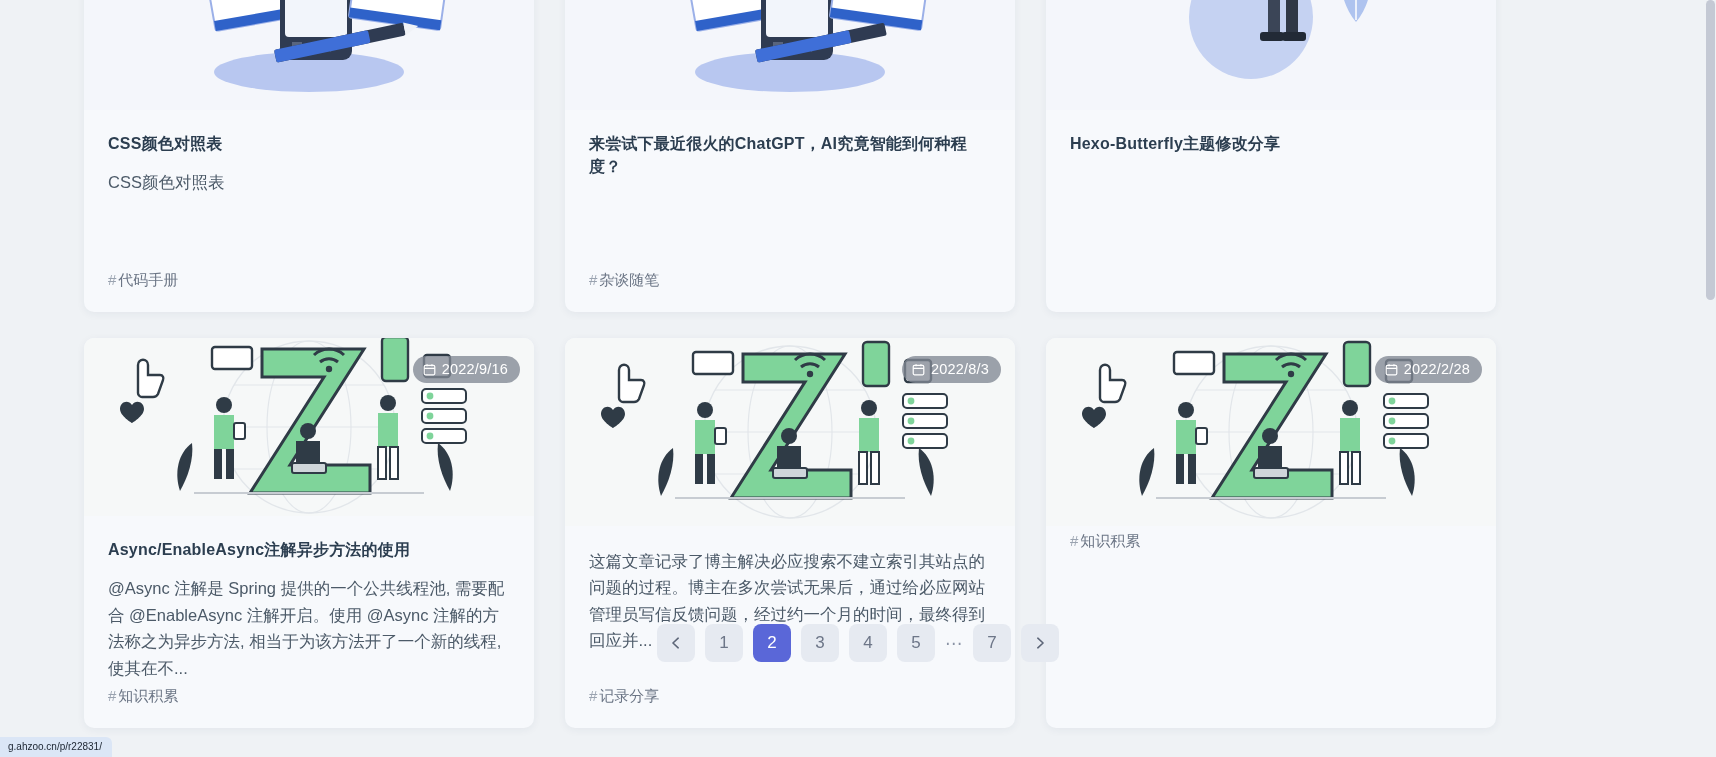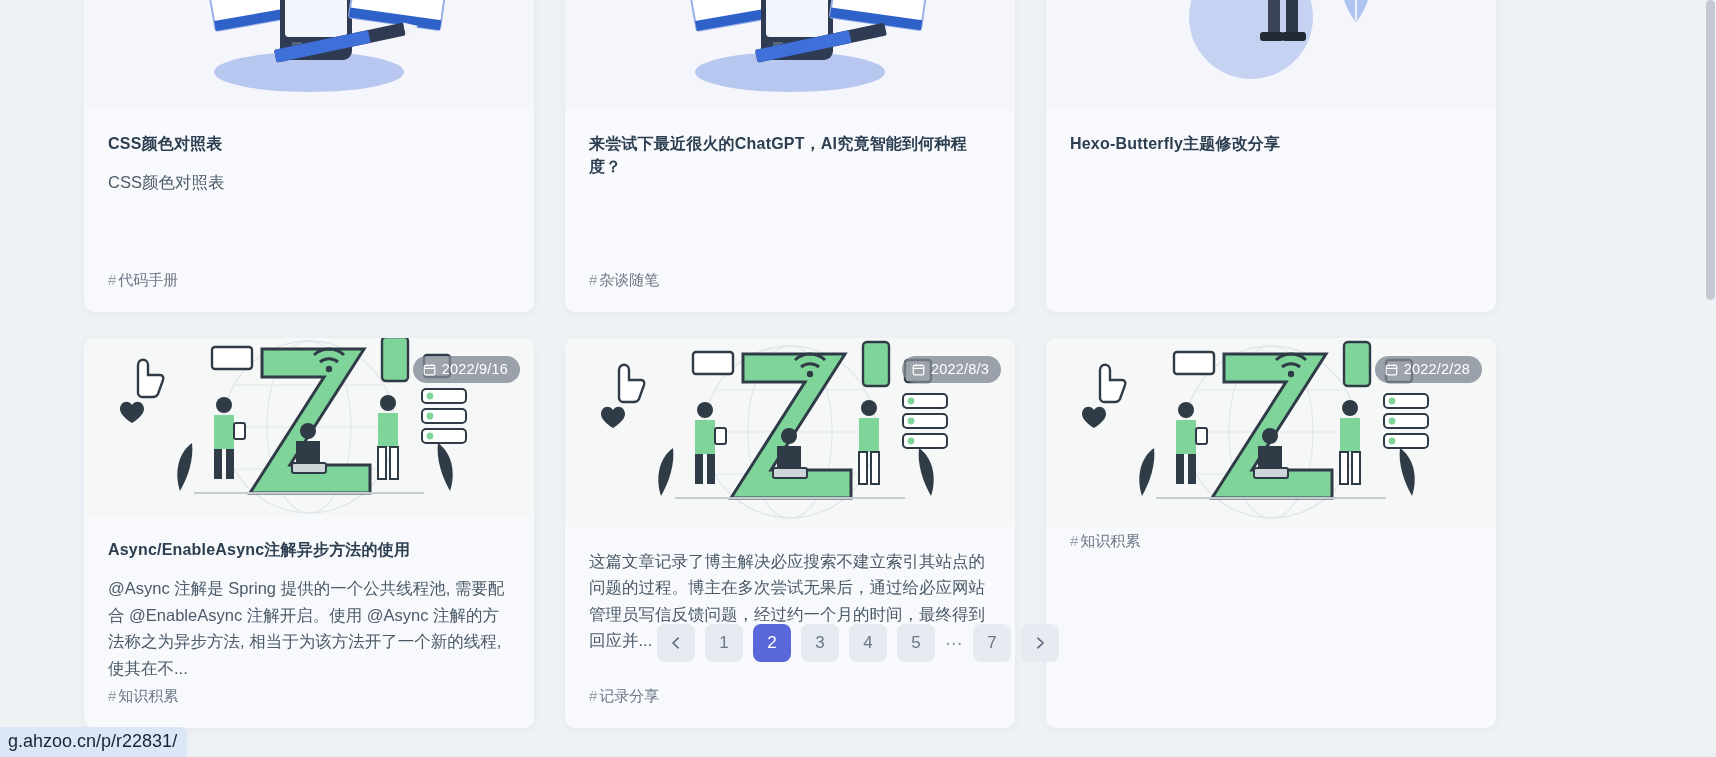--- a/index.html
+++ b/index.html
@@ -80,21 +80,21 @@
   }
   .pg.active { background: #5a67d8; color: #fff; font-weight: normal; }
   .pg.dots { background: transparent; color: #8a93a5; min-width: 18px; padding: 0; letter-spacing: 1px; }
   .pg.arrow { font-size: 17px; color: #5d6678; }
   .pg.arrow svg { display: block; }
 
   .status-bar {
     position: absolute; left: 0; bottom: 0;
     background: #dbe6f6;
     color: #1b2430;
-    font-size: 18px;
+    font-size: 10px;
     padding: 4px 10px 5px 8px;
     border-top-right-radius: 6px;
     white-space: nowrap;
     font-family: "Liberation Sans", "DejaVu Sans", sans-serif;
   }
 </style>
 </head>
 <body>
 
 <div class="page">

